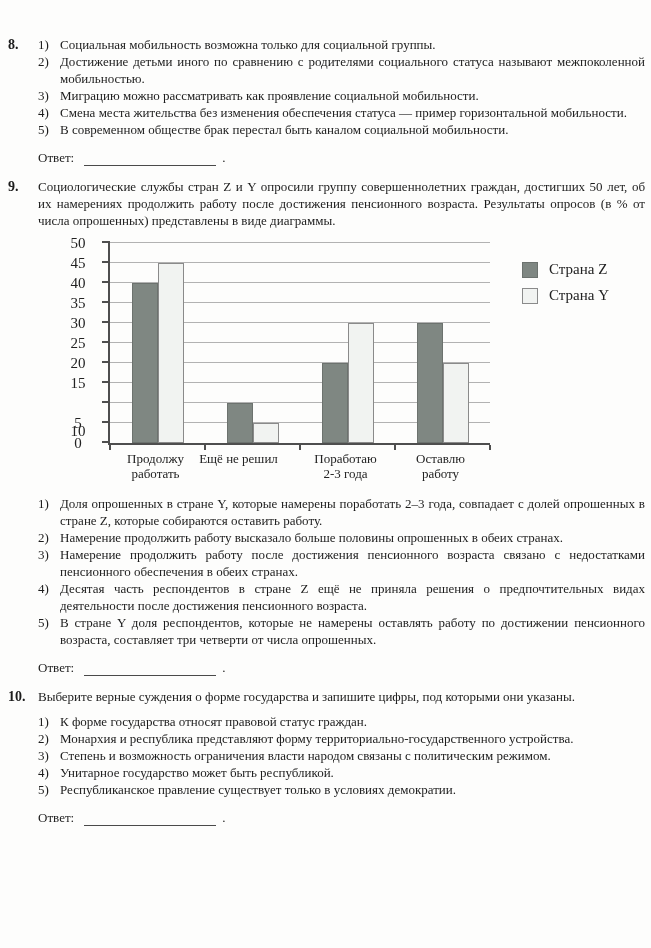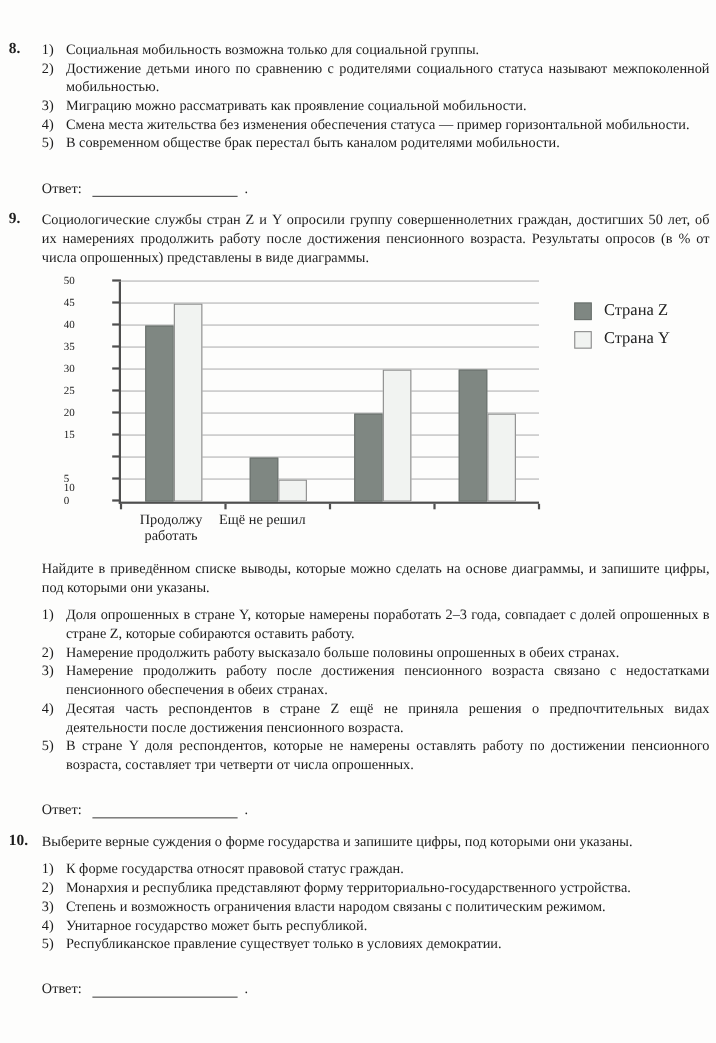--- a/index.html
+++ b/index.html
@@ -11,33 +11,33 @@
     padding:36px 6px 0 8px;
   }
   .question { display:flex; margin-bottom:12px; }
   .qnum { flex:0 0 30px; width:30px; font-weight:700; font-size:14px; }
   .qbody { flex:1; min-width:0; }
   .intro { margin:0 0 8px 0; text-align:justify; }
   .items { margin:0; }
   .item { display:flex; }
   .inum { flex:0 0 22px; }
   .itext { flex:1; min-width:0; text-align:justify; }
-  .answer { margin-top:21px; height:20px; display:flex; align-items:flex-end; }
+  .answer { margin-top:8px; height:20px; display:flex; align-items:flex-end; }
   .answer-line { display:inline-block; width:132px; height:14px; border-bottom:1px solid #4a4a4a; margin-left:10px; }
   .answer-dot { margin-left:6px; }
 
   
   .chart { position:relative; width:585px; height:246px; margin:8px 0 12px 20px; }
   .plot {
     position:absolute; left:50px; top:6px; width:380px; height:200px;
     border-left:2px solid #4e4e4e; border-bottom:2px solid #4e4e4e;
   }
   .gridline { position:absolute; left:0; width:100%; height:0; border-top:1px solid #b2b2b2; }
   .ytick { position:absolute; left:-8px; width:8px; height:0; border-top:2px solid #4e4e4e; }
-  .ylabel { position:absolute; left:0; width:40px; text-align:left; font-size:10px; line-height:18px; color:#222; }
+  .ylabel { position:absolute; left:0; width:40px; text-align:center; font-size:15px; line-height:18px; color:#222; }
   .xtick { position:absolute; bottom:-7px; width:0; height:5px; border-left:2px solid #4e4e4e; }
   .bar { position:absolute; bottom:0; box-sizing:border-box; }
   .cat { position:absolute; text-align:center; font-size:13px; line-height:15px; white-space:pre-line; color:#222; }
   .legend { position:absolute; left:464px; top:24px; }
   .legend-row { display:flex; align-items:center; margin-bottom:9px; }
   .legend-swatch { width:16px; height:16px; margin-right:11px; box-sizing:border-box; }
   .legend-label { font-size:15px; color:#222; }
 
   .pageno { position:absolute; left:0; right:0; bottom:8px; text-align:center; font-size:14px; }
 </style>
@@ -61,21 +61,21 @@
         <div class="item">
             <span class="inum">3)</span>
             <span class="itext">Миграцию можно рассматривать как проявление социальной мобильности.</span>
           </div>
         <div class="item">
             <span class="inum">4)</span>
             <span class="itext">Смена места жительства без изменения обеспечения статуса — пример горизонтальной мобильности.</span>
           </div>
         <div class="item">
             <span class="inum">5)</span>
-            <span class="itext">В современном обществе брак перестал быть каналом родителями мобильности.</span>
+            <span class="itext">В современном обществе брак перестал быть каналом социальной мобильности.</span>
           </div>
       </div>
       <div class="answer">
         <span>Ответ:</span>
         <span class="answer-line"></span>
         <span class="answer-dot">.</span>
       </div>
     </div>
   </section>
 
@@ -138,23 +138,26 @@
           <div class="ylabel" style="top: 117px;">20</div>
           <div class="ylabel" style="top: 97px;">25</div>
           <div class="ylabel" style="top: 77px;">30</div>
           <div class="ylabel" style="top: 57px;">35</div>
           <div class="ylabel" style="top: 37px;">40</div>
           <div class="ylabel" style="top: 17px;">45</div>
           <div class="ylabel" style="top: -3px;">50</div>
           <div class="cat" style="left: 50px; width: 95px; top: 214px;">Продолжу
 работать</div>
           <div class="cat" style="left: 133px; width: 95px; top: 214px;">Ещё не решил</div>
+          <div class="cat" style="left: 240px; width: 95px; top: 214px;">Поработаю
+2-3 года</div>
+          <div class="cat" style="left: 335px; width: 95px; top: 214px;">Оставлю
+работу</div>
         </div>
 
-      <p class="intro">Найдите в приведённом списке выводы, которые можно сделать на основе диаграммы, и запишите цифры, под которыми они указаны.</p>
       <div class="items">
         <div class="item">
             <span class="inum">1)</span>
             <span class="itext">Доля опрошенных в стране Y, которые намерены поработать 2–3 года, совпадает с долей опрошенных в стране Z, которые собираются оставить работу.</span>
           </div>
         <div class="item">
             <span class="inum">2)</span>
             <span class="itext">Намерение продолжить работу высказало больше половины опрошенных в обеих странах.</span>
           </div>
         <div class="item">

